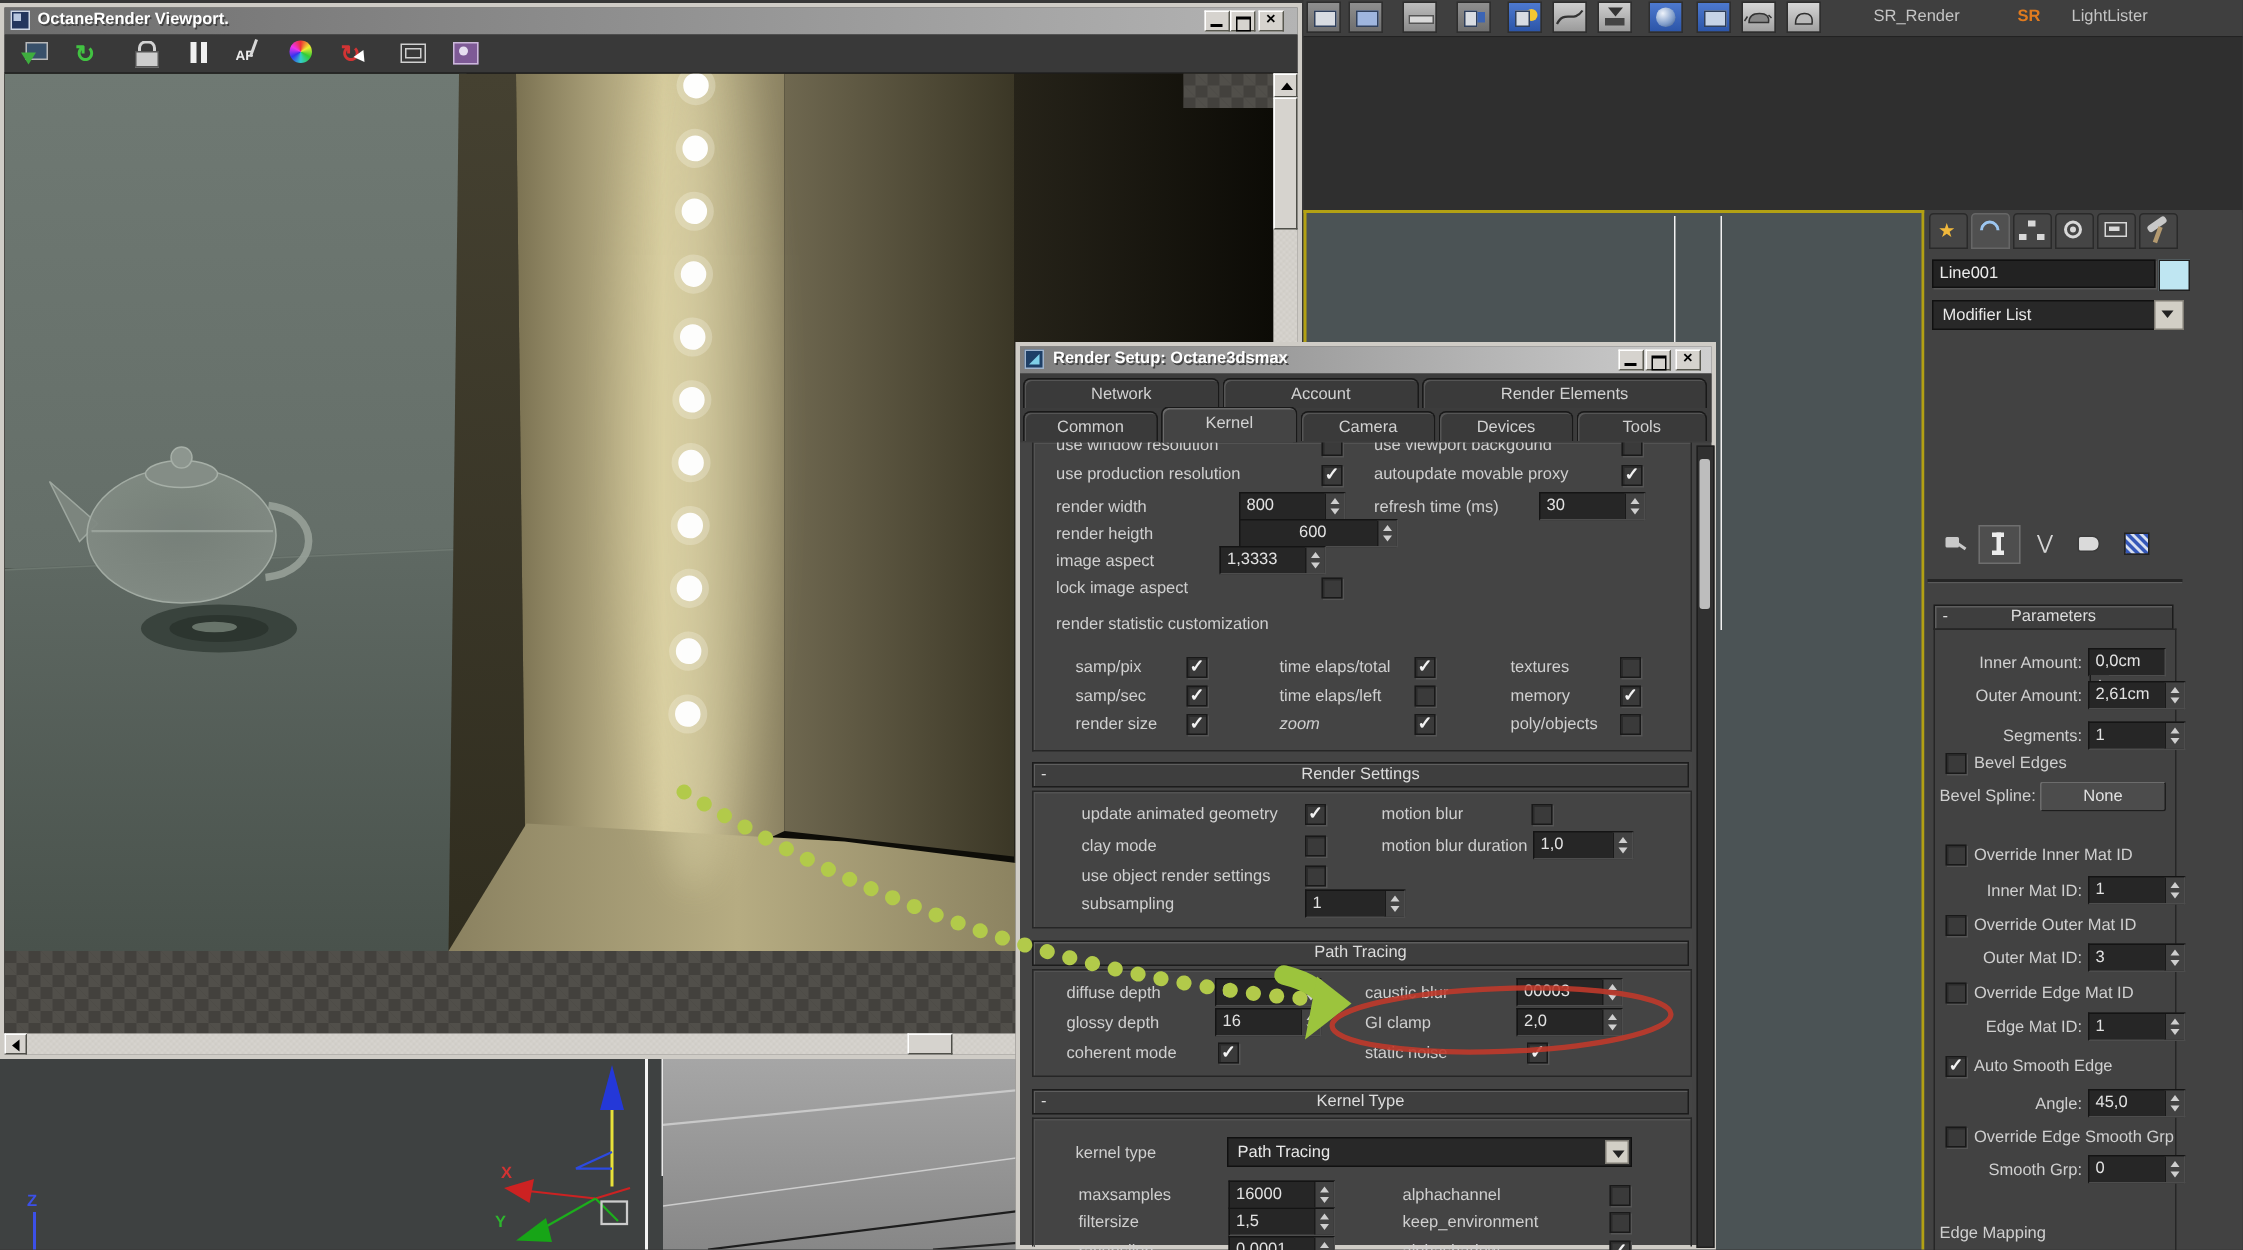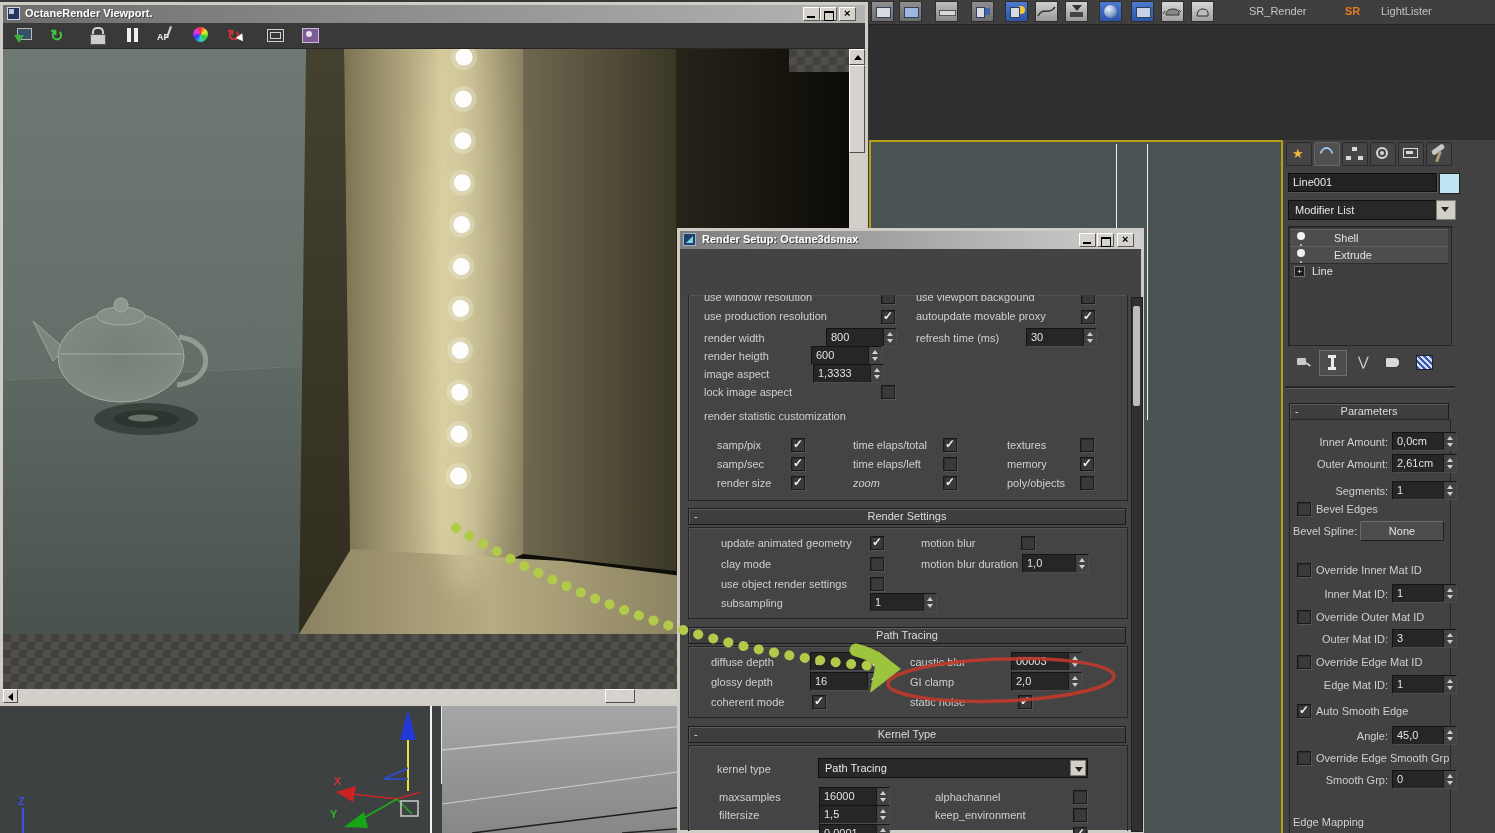--- a/index.html
+++ b/index.html
@@ -302,20 +302,30 @@
         <span class="g" style="top:8px;width:8px;height:2px;background:#000;"></span>
       </span>
     <span class="wbtn" style="left:417px;">
         <span class="g" style="width:8px;height:7px;border:1px solid #000;border-top:2px solid #000;"></span>
       </span>
     <span class="wbtn" style="left:437px;">
         <span class="g" style="top:-1px;left:4px;color:#000;font-size:11px;font-weight:bold;">×</span>
       </span>
   </div>
 
+  <div class="r" style="left:0;top:18px;width:461px;height:46px;background:#3c3c3c;">
+    <span class="tab" style="left:2px;top:3px;width:131px;">Network</span>
+    <span class="tab" style="left:135px;top:3px;width:131px;">Account</span>
+    <span class="tab" style="left:268px;top:3px;width:190px;">Render Elements</span>
+    <span class="tab" style="left:2px;top:25px;width:90px;">Common</span>
+    <span class="tab active" style="left:94px;top:22px;width:91px;">Kernel</span>
+    <span class="tab" style="left:187px;top:25px;width:90px;">Camera</span>
+    <span class="tab" style="left:279px;top:25px;width:90px;">Devices</span>
+    <span class="tab" style="left:371px;top:25px;width:87px;">Tools</span>
+  </div>
 
   <div class="r" style="left:0;top:64px;width:448px;height:535px;background:#444;">
 
     <div class="gb" style="left:8px;top:0;width:438px;height:205px;border-top:none;overflow:hidden;">
       <span class="lb" style="left:15px;top:-5px;">use window resolution</span>
       <span class="chk" style="left:192px;top:-5px;"></span>
       <span class="lb" style="left:227px;top:-5px;">use viewport backgound</span>
       <span class="chk" style="left:392px;top:-5px;"></span>
 
       <span class="lb" style="left:15px;top:14px;">use production resolution</span>
@@ -334,21 +344,21 @@
       <span class="lb" style="left:227px;top:36px;">refresh time (ms)</span>
       <span class="spin" style="left:337px;top:33px;">
           <span class="val">30</span>
           <span class="arr">
             <i class="up"></i>
             <i class="dn"></i>
           </span>
         </span>
 
       <span class="lb" style="left:15px;top:54px;">render heigth</span>
-      <span class="spin" style="left:122px;top:51px;">
+      <span class="spin" style="left:137px;top:51px;padding-left:35px;">
           <span class="val">600</span>
           <span class="arr">
             <i class="up"></i>
             <i class="dn"></i>
           </span>
         </span>
 
       <span class="lb" style="left:15px;top:72px;">image aspect</span>
       <span class="spin" style="left:124px;top:69px;justify-content:space-between;">
           <span class="val">1,3333</span>
@@ -527,34 +537,20 @@
       <span style="position:absolute;left:4px;top:4px;width:14px;height:5px;background:#c8c8c8;border-radius:2px;transform:rotate(-35deg);"></span>
       <span style="position:absolute;left:10px;top:8px;width:3px;height:11px;background:#b49a70;transform:rotate(20deg);"></span>
     </span>
 
   <span class="fld" style="left:5px;top:33px;width:143px;height:17px;">Line001</span>
   <span class="r" style="left:156px;top:33px;width:19px;height:19px;background:#bfe6f2;border:1px solid #202020;"></span>
 
   <span class="ddl" style="left:5px;top:60px;width:141px;height:18px;">Modifier List</span>
   <span class="ddlbtn" style="left:153px;top:60px;width:20px;height:20px;"></span>
 
-  <div class="r" style="left:5px;top:86px;width:162px;height:118px;background:#3f3f3f;border:1px solid #242424;box-shadow:inset 1px 1px 0 #2e2e2e;">
-    <div class="stkrow btn" style="top:2px;">
-        <span class="bulb"></span>
-        <span style="position:absolute;left:44px;">Shell</span>
-      </div>
-    <div class="stkrow btn" style="top:19px;">
-        <span class="bulb"></span>
-        <span style="position:absolute;left:44px;">Extrude</span>
-      </div>
-    <div class="stkrow" style="top:36px;">
-        <span style="position:absolute;left:4px;top:3px;width:9px;height:9px;background:#1e1e1e;border:1px solid #777;color:#fff;font-size:8px;line-height:9px;text-align:center;">+</span>
-        <span style="position:absolute;left:22px;">Line</span>
-      </div>
-  </div>
 
   <div class="r" style="left:5px;top:210px;width:162px;height:30px;">
     <span class="stool" style="left:2px;top:2px;">
         <span style="position:absolute;left:6px;top:5px;width:9px;height:7px;background:#c9c9c9;border:1px solid #444;border-radius:2px;"></span>
         <span style="position:absolute;left:14px;top:11px;width:7px;height:2px;background:#c9c9c9;transform:rotate(35deg);"></span>
       </span>
     <span class="stool" style="left:31px;top:0;border:1px solid #6e6e6e;background:#4e4e4e;">
         <span style="position:absolute;left:8px;top:4px;width:8px;height:3px;background:#ececec;box-shadow:0 12px 0 #ececec;"></span>
         <span style="position:absolute;left:11px;top:4px;width:2.5px;height:15px;background:#ececec;"></span>
       </span>
@@ -567,21 +563,21 @@
     <span class="stool" style="left:124px;top:2px;">
         <span style="position:absolute;left:4px;top:3px;width:15px;height:13px;background:linear-gradient(45deg,#3457b8 25%,#d8e0f0 25%,#d8e0f0 50%,#3457b8 50%,#3457b8 75%,#d8e0f0 75%);background-size:6px 6px;border:1px solid #222;"></span>
       </span>
   </div>
   <div class="r" style="left:2px;top:246px;width:170px;height:2px;background:#252525;border-bottom:1px solid #5a5a5a;"></div>
 
   <div class="ro" style="left:6px;top:263px;width:158px;"><span class="minus">-</span><span>Parameters</span></div>
   <div class="gb" style="left:6px;top:279px;width:160px;height:414px;border-bottom:none;box-shadow:none;"></div>
 
   <span class="lb right" style="left:10px;top:295px;width:95px;">Inner Amount:</span>
-  <span class="spin narrow" style="left:109px;top:292px;">
+  <span class="spin narrow" style="left:109px;top:292px;flex-direction:column;">
       <span class="val">0,0cm</span>
       <span class="arr">
         <i class="up"></i>
         <i class="dn"></i>
       </span>
     </span>
   <span class="lb right" style="left:10px;top:317px;width:95px;">Outer Amount:</span>
   <span class="spin narrow" style="left:109px;top:314px;">
       <span class="val">2,61cm</span>
       <span class="arr">

